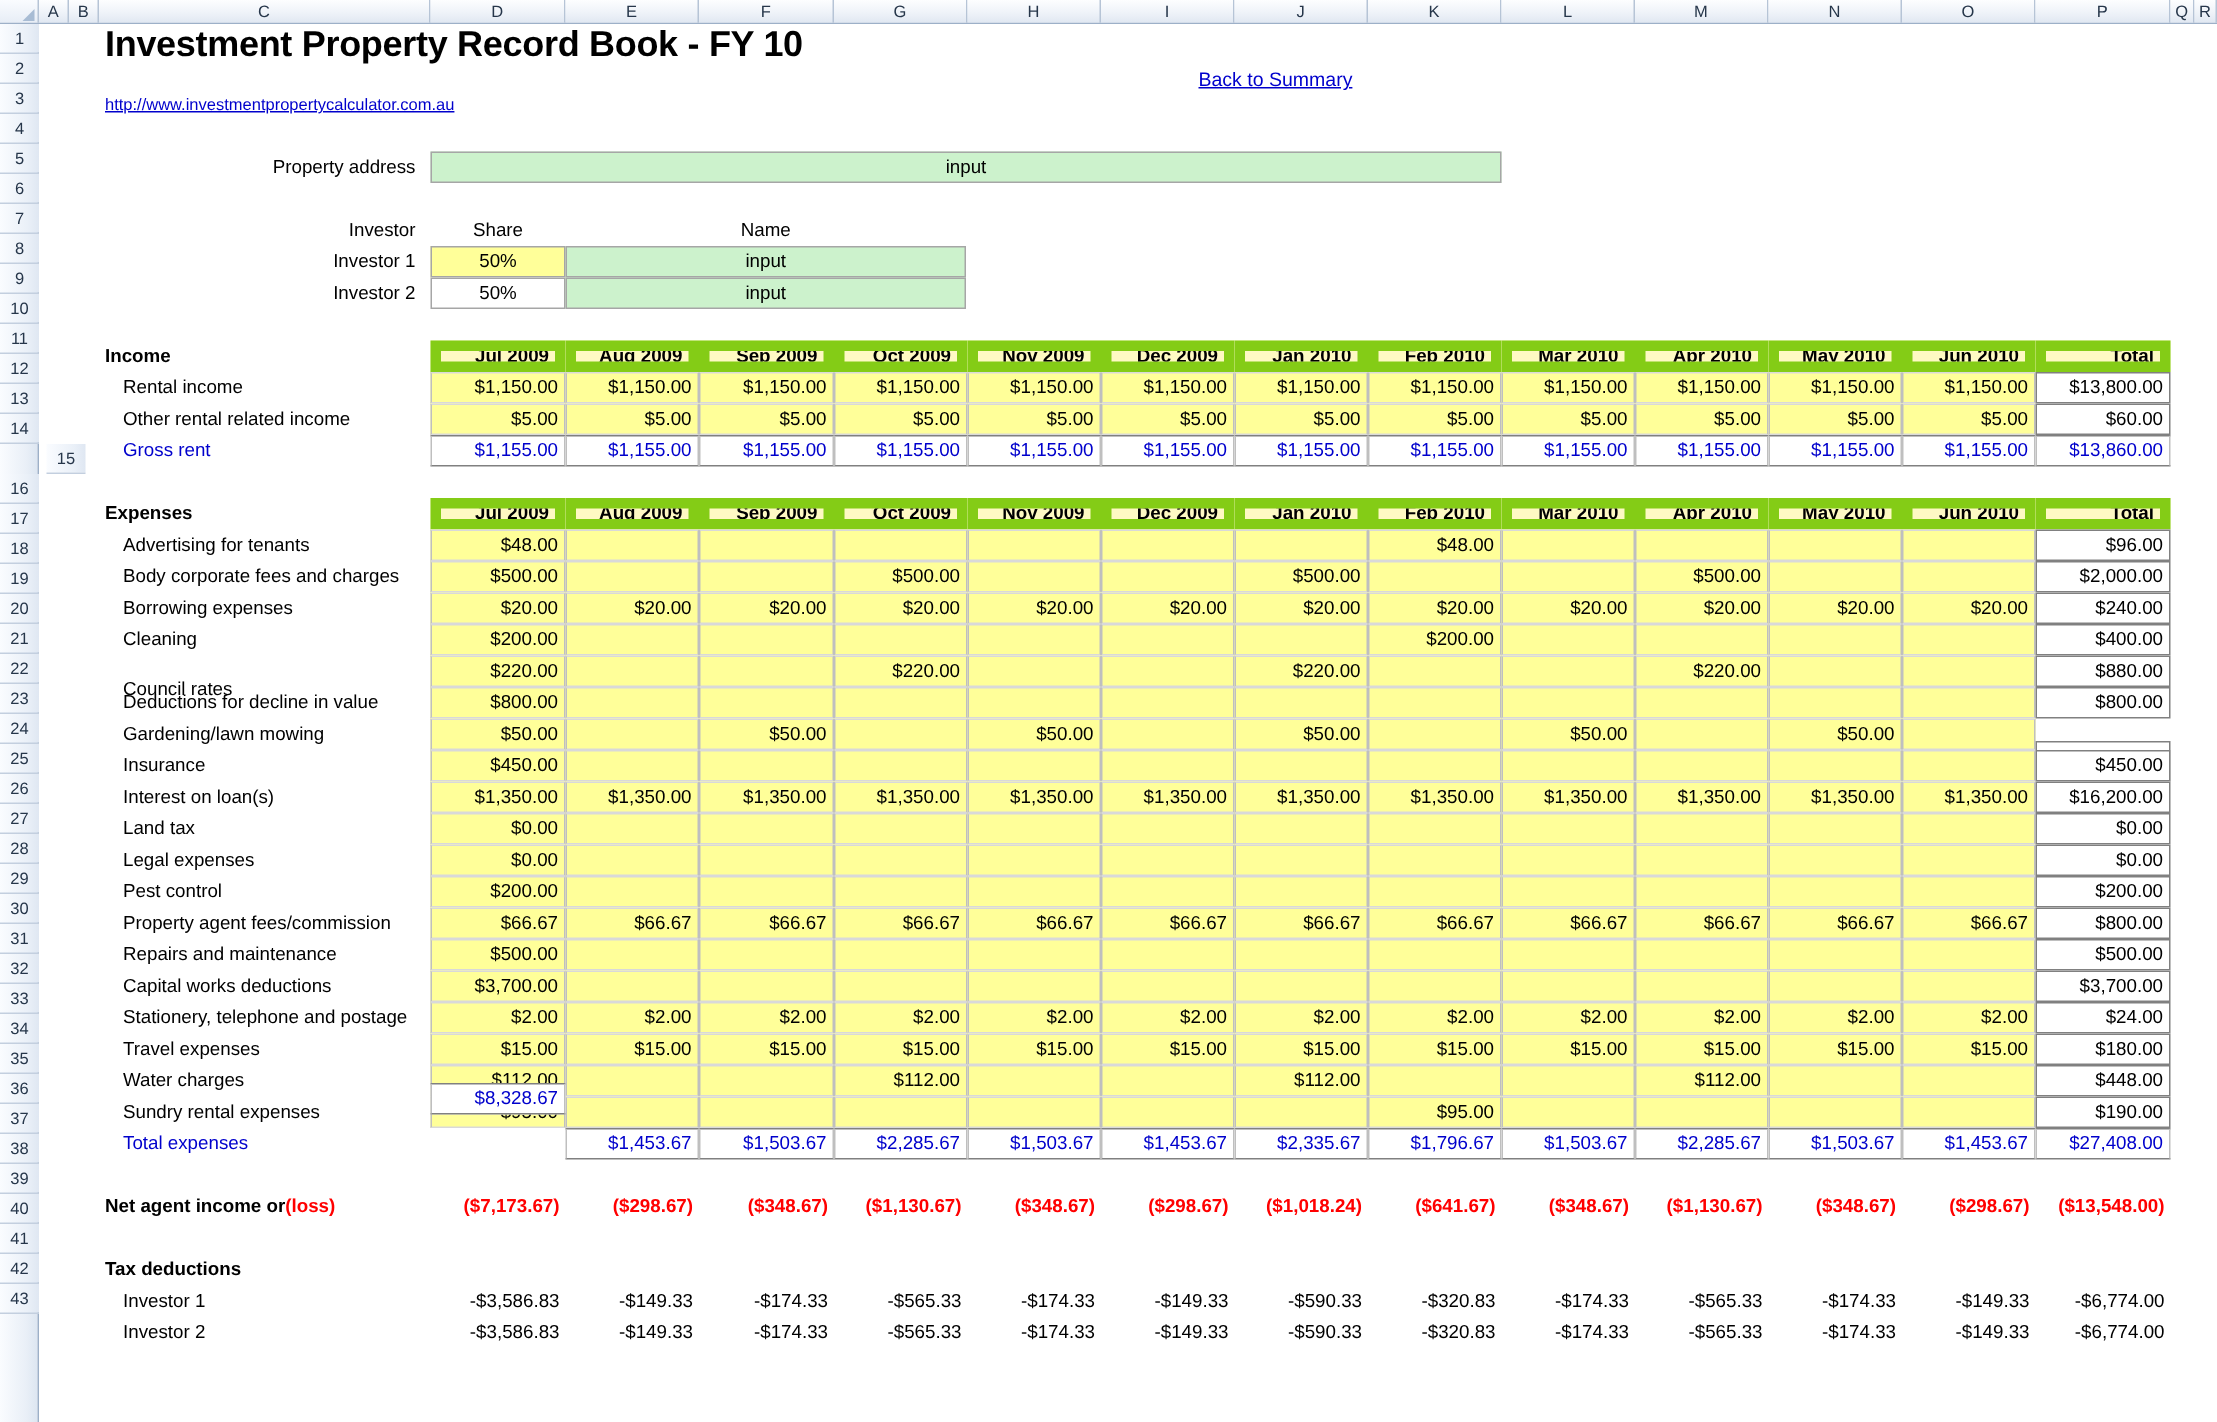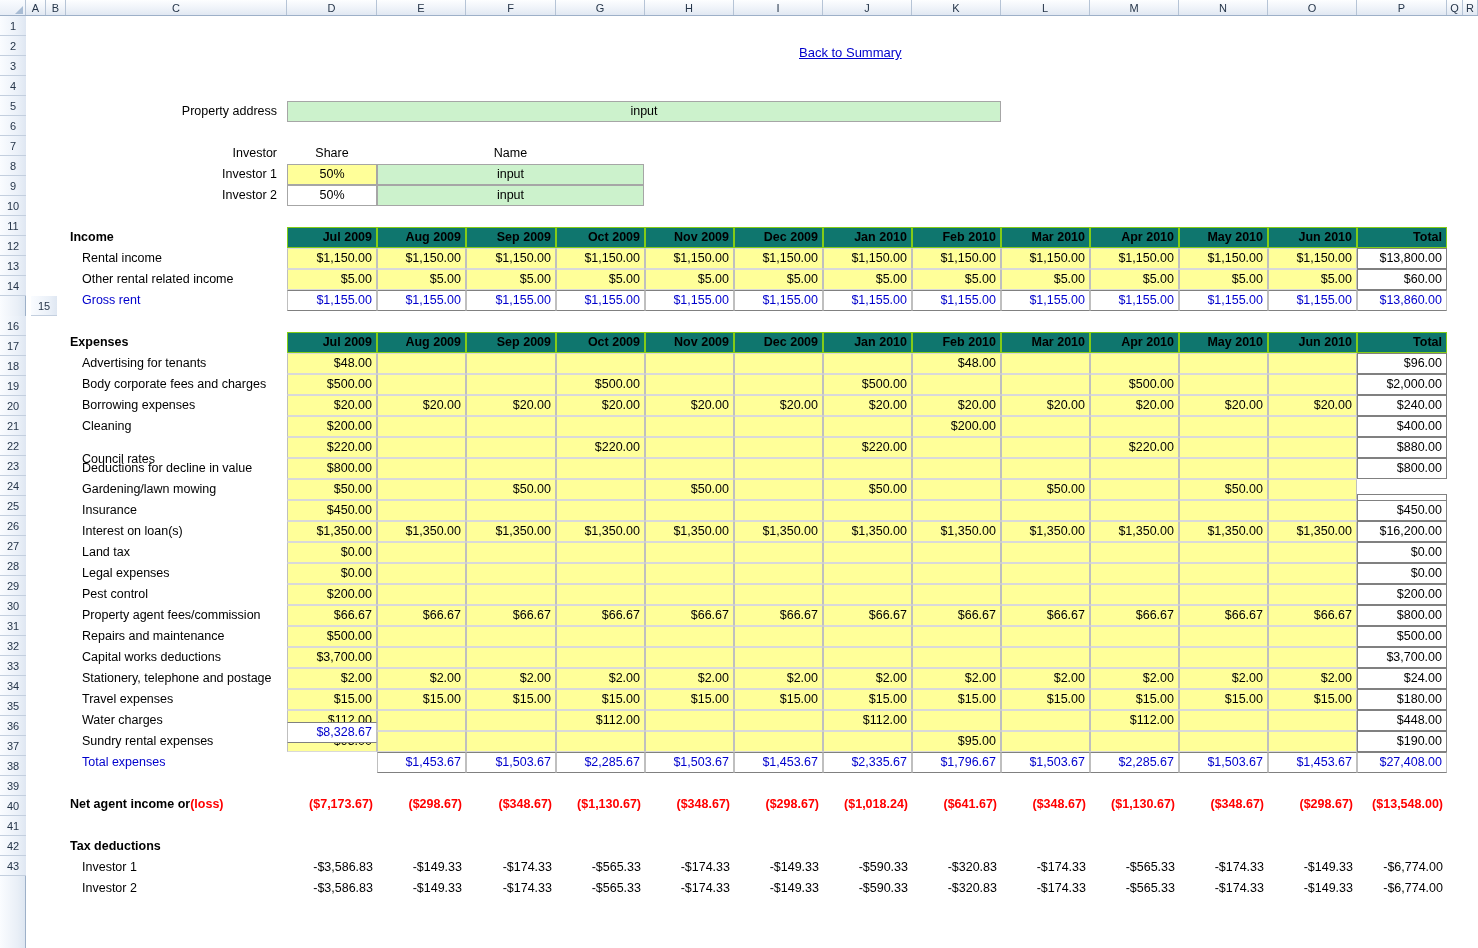--- a/index.html
+++ b/index.html
@@ -103,22 +103,22 @@
   .white  { background: #ffffff; }
 
   
   .gcell {
     border-left: 1px solid #bfbfbf;
     border-right: 1px solid #bfbfbf;
     border-top: 1px solid #d9d9d9;
     border-bottom: 1px solid #d9d9d9;
   }
   .hdrcell {
-    border: 1px solid #84cc16;
-    background: #0f766e;
+    border: 7px solid #84cc16;
+    background: #fef9c3;
     font-weight: bold;
   }
   .totcell {
     border: 1px solid #808080;
     background: #ffffff;
   }
   .sumcell {
     border-top: 1px solid #808080;
     border-left: 1px solid #bfbfbf;
     border-right: 1px solid #bfbfbf;
@@ -193,21 +193,23 @@
       <div class="rh" style="height: 20px;">37</div>
       <div class="rh" style="height: 20px;">38</div>
       <div class="rh" style="height: 20px;">39</div>
       <div class="rh" style="height: 20px;">40</div>
       <div class="rh" style="height: 20px;">41</div>
       <div class="rh" style="height: 20px;">42</div>
       <div class="rh" style="height: 20px;">43</div>
     </div>
 
   <div id="grid">
+      <div class="cell l title" style="left: 40px; top: -3px; width: 620px; height: 34px;">Investment Property Record Book - FY 10</div>
       <div class="cell l linkish" style="left: 769px; top: 26px; width: 200px; height: 21px; font-size: 13px;">Back to Summary</div>
+      <div class="cell l linkish" style="left: 40px; top: 44px; width: 300px; height: 21px; font-size: 11px;">http://www.investmentpropertycalculator.com.au</div>
       <div class="cell r" style="left: 40px; top: 85px; width: 215px; height: 21px;">Property address</div>
       <div class="cell c green boxed" style="left: 261px; top: 85px; width: 714px; height: 21px;">input</div>
       <div class="cell r" style="left: 40px; top: 127px; width: 215px; height: 21px;">Investor</div>
       <div class="cell c" style="left: 261px; top: 127px; width: 90px; height: 21px;">Share</div>
       <div class="cell c" style="left: 351px; top: 127px; width: 267px; height: 21px;">Name</div>
       <div class="cell r" style="left: 40px; top: 148px; width: 215px; height: 21px;">Investor 1</div>
       <div class="cell c boxed yellow" style="left: 261px; top: 148px; width: 90px; height: 21px;">50%</div>
       <div class="cell c green boxed" style="left: 351px; top: 148px; width: 267px; height: 21px;">input</div>
       <div class="cell r" style="left: 40px; top: 169px; width: 215px; height: 21px;">Investor 2</div>
       <div class="cell c boxed white" style="left: 261px; top: 169px; width: 90px; height: 21px;">50%</div>

